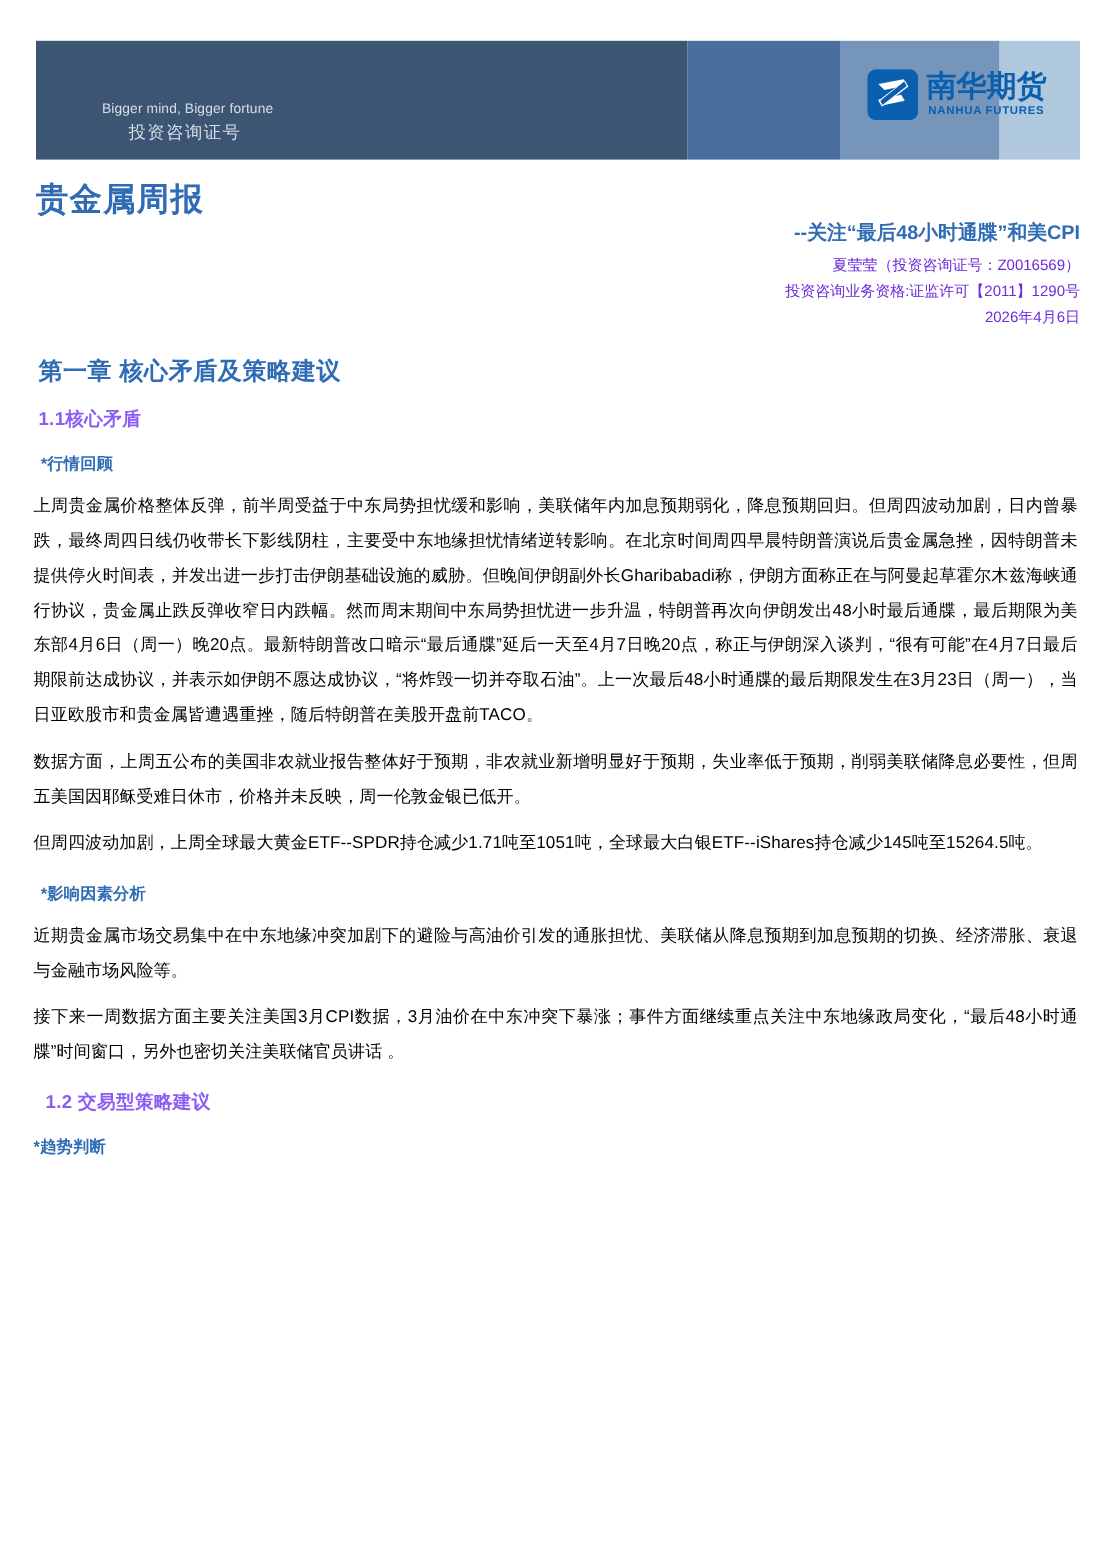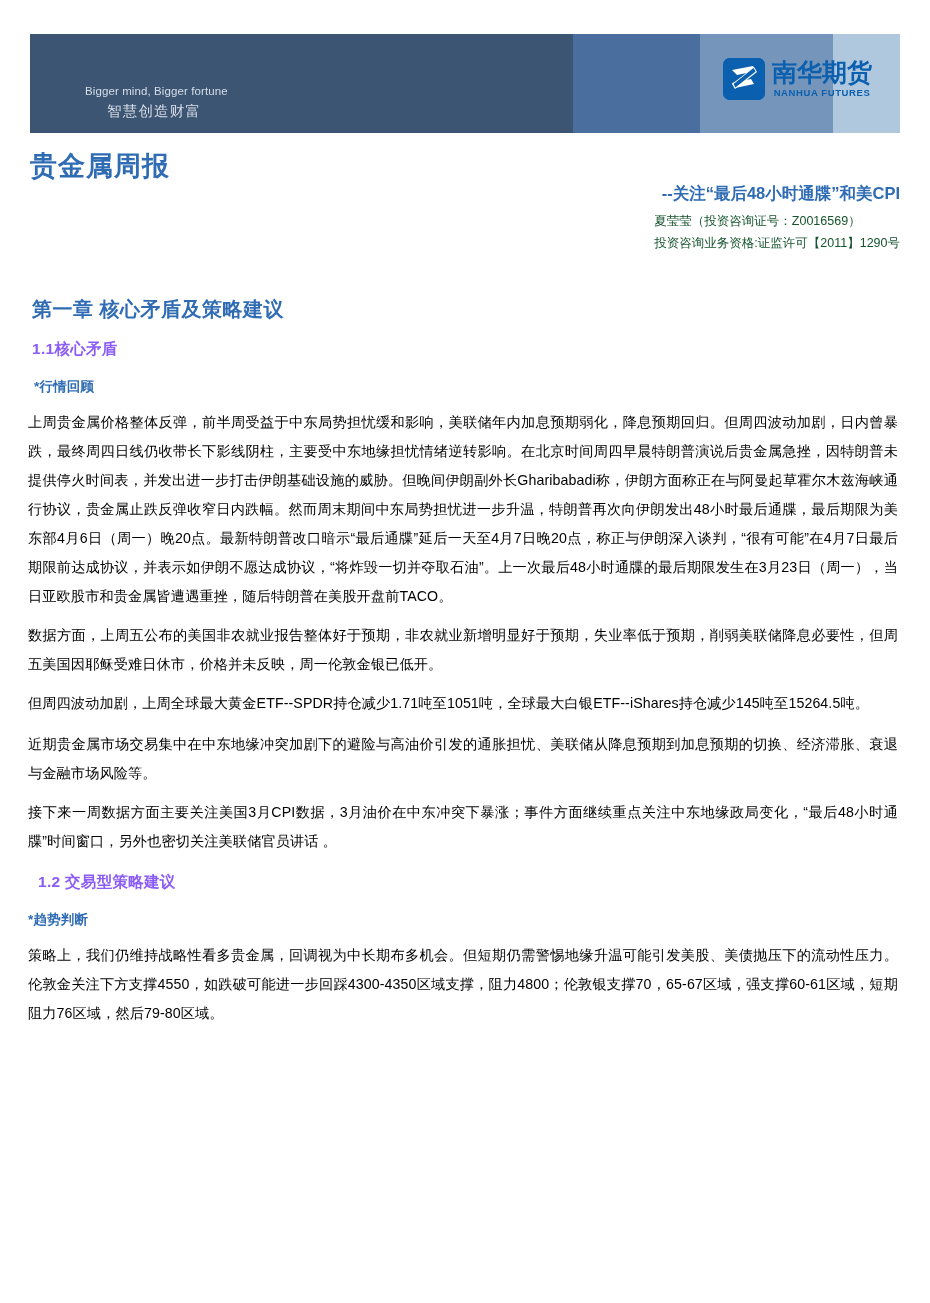--- a/index.html
+++ b/index.html
@@ -105,23 +105,23 @@
     font-size: 16.5px;
     font-weight: bold;
     color: #2f6cb4;
     text-align: left;
     white-space: nowrap;
   }
   .byline {
     position: absolute;
     right: 30px;
     top: 211px;
-    text-align: left;
+    text-align: right;
     font-size: 12.5px;
-    color: #14532d;
+    color: #6d28d9;
     line-height: 1.72;
   }
   .byline div { white-space: nowrap; }
 
   
   .content {
     position: absolute;
     left: 28px;
     top: 296px;
     width: 870px;
@@ -165,21 +165,21 @@
 
 <div class="banner">
   <div class="band band-1"></div>
   <div class="band band-2"></div>
   <div class="band band-3"></div>
   <div class="band band-4"></div>
 </div>
 
 <div class="tagline">
   <div class="tagline-en">Bigger mind, Bigger fortune</div>
-  <div class="tagline-cn">智慧创造财富</div>
+  <div class="tagline-cn">投资咨询证号</div>
 </div>
 
 <div class="logo">
   <div class="logo-mark">
     <svg width="42" height="42" viewBox="0 0 42 42" aria-hidden="true">
       <rect x="0" y="0" width="42" height="42" rx="7" fill="#0a5fae"></rect>
       <path d="M9 12 L30 8 L33 13 L14 17 Z" fill="#ffffff"></path>
       <path d="M9 25 L28 21 L31 26 L12 30 Z" fill="#ffffff"></path>
       <path d="M31 9 L34 14 L12 31 L9 26 Z" fill="#ffffff"></path>
       <path d="M30.5 10 L32.6 13.6 L12.4 29.4 L10.6 26 Z" fill="#0a5fae"></path>
@@ -189,34 +189,35 @@
     <div class="logo-cn">南华期货</div>
     <div class="logo-en">NANHUA FUTURES</div>
   </div>
 </div>
 
 <div class="doc-title">贵金属周报</div>
 <div class="subtitle">--关注“最后48小时通牒”和美CPI</div>
 <div class="byline">
   <div>夏莹莹（投资咨询证号：Z0016569）</div>
   <div>投资咨询业务资格:证监许可【2011】1290号</div>
+  <div>2026年4月6日</div>
 </div>
 
 <div class="content">
 
   <h1 class="chapter">第一章 核心矛盾及策略建议</h1>
 
   <h2 class="sub">1.1核心矛盾</h2>
 
   <h3 class="star">*行情回顾</h3>
   <p class="para first">上周贵金属价格整体反弹，前半周受益于中东局势担忧缓和影响，美联储年内加息预期弱化，降息预期回归。但周四波动加剧，日内曾暴跌，最终周四日线仍收带长下影线阴柱，主要受中东地缘担忧情绪逆转影响。在北京时间周四早晨特朗普演说后贵金属急挫，因特朗普未提供停火时间表，并发出进一步打击伊朗基础设施的威胁。但晚间伊朗副外长Gharibabadi称，伊朗方面称正在与阿曼起草霍尔木兹海峡通行协议，贵金属止跌反弹收窄日内跌幅。然而周末期间中东局势担忧进一步升温，特朗普再次向伊朗发出48小时最后通牒，最后期限为美东部4月6日（周一）晚20点。最新特朗普改口暗示“最后通牒”延后一天至4月7日晚20点，称正与伊朗深入谈判，“很有可能”在4月7日最后期限前达成协议，并表示如伊朗不愿达成协议，“将炸毁一切并夺取石油”。上一次最后48小时通牒的最后期限发生在3月23日（周一），当日亚欧股市和贵金属皆遭遇重挫，随后特朗普在美股开盘前TACO。</p>
   <p class="para">数据方面，上周五公布的美国非农就业报告整体好于预期，非农就业新增明显好于预期，失业率低于预期，削弱美联储降息必要性，但周五美国因耶稣受难日休市，价格并未反映，周一伦敦金银已低开。</p>
   <p class="para">但周四波动加剧，上周全球最大黄金ETF--SPDR持仓减少1.71吨至1051吨，全球最大白银ETF--iShares持仓减少145吨至15264.5吨。</p>
 
+  <h3 class="star">*影响因素分析</h3>
   <p class="para first">近期贵金属市场交易集中在中东地缘冲突加剧下的避险与高油价引发的通胀担忧、美联储从降息预期到加息预期的切换、经济滞胀、衰退与金融市场风险等。</p>
   <p class="para">接下来一周数据方面主要关注美国3月CPI数据，3月油价在中东冲突下暴涨；事件方面继续重点关注中东地缘政局变化，“最后48小时通牒”时间窗口，另外也密切关注美联储官员讲话 。</p>
 
   <h2 class="sub indent">1.2 交易型策略建议</h2>
 
   <h3 class="star tight">*趋势判断</h3>
-  <p class="para first">策略上，我们仍维持战略性看多贵金属，回调视为中长期布多机会。但短期仍需警惕地缘升温可能引发美股、美债抛压下的流动性压力。伦敦金关注下方支撑4550，如跌破可能进一步回踩4300-4350区域支撑，阻力4800；伦敦银支撑70，65-67区域，强支撑60-61区域，短期阻力76区域，然后79-80区域。</p>
 
 </div>
 
 </body></html>

